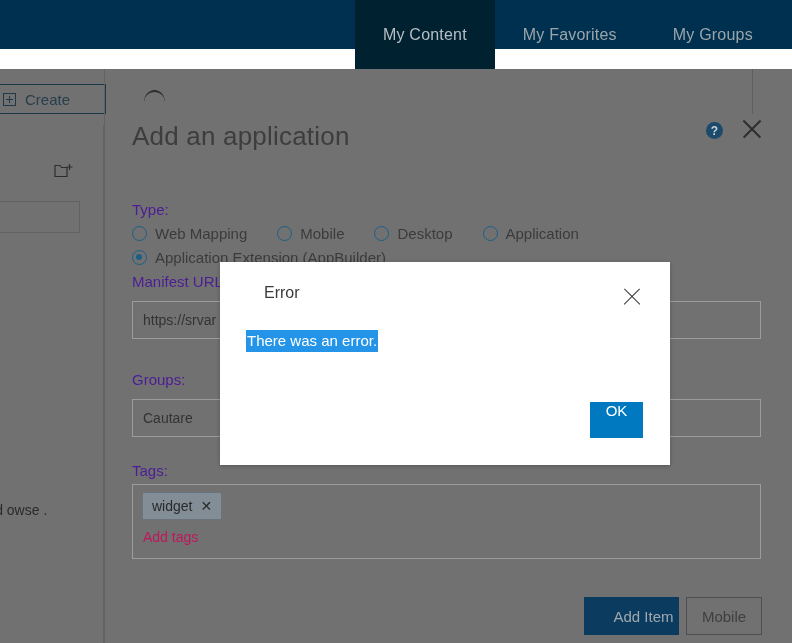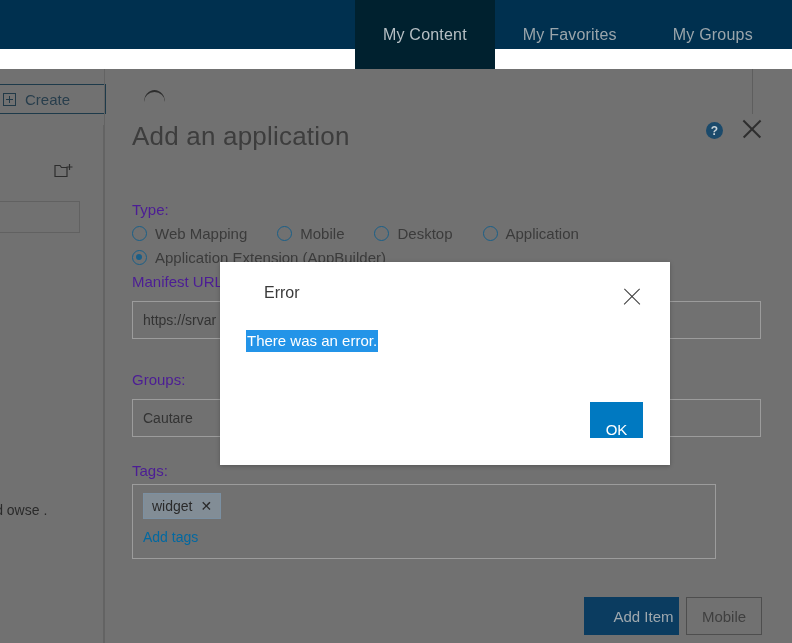--- a/index.html
+++ b/index.html
@@ -244,21 +244,21 @@
     display: flex;
     align-items: center;
     padding-left: 10px;
     font-size: 14px;
     color: #333;
     cursor: text;
   }
   .tags-box {
     position: absolute;
     left: 18px; top: 405px;
-    width: 584px; height: 75px;
+    width: 629px; height: 75px;
     border: 1px solid #9c9c9c;
     background: transparent;
     padding: 8px 10px;
   }
   .tag-chip {
     display: inline-flex;
     align-items: center;
     gap: 8px;
     height: 26px;
     padding: 0 8px;
@@ -270,21 +270,21 @@
   }
   .tag-chip .chip-x {
     font-size: 14px;
     color: #2a2a2a;
     cursor: pointer;
     line-height: 1;
   }
   .tag-placeholder {
     margin-top: 10px;
     font-size: 14px;
-    color: #0369a1;
+    color: #be185d;
   }
 
   .btn-primary {
     position: absolute;
     left: 470px; top: 518px;
     width: 95px; height: 38px;
     background: #0b3c60;
     color: #9fa8ae;
     font-size: 15px;
     display: flex;
@@ -347,21 +347,21 @@
     padding: 2px 1px 3px 1px;
   }
   .err-ok {
     position: absolute;
     left: 370px; top: 140px;
     width: 53px; height: 36px;
     background: #0079c1;
     color: #ffffff;
     font-size: 15px;
     display: flex;
-    align-items: flex-end;
+    align-items: flex-start;
     justify-content: center;
     cursor: pointer;
   }
 </style>
 </head>
 <body>
 
 <div id="app">
 
   <div class="page-body">

